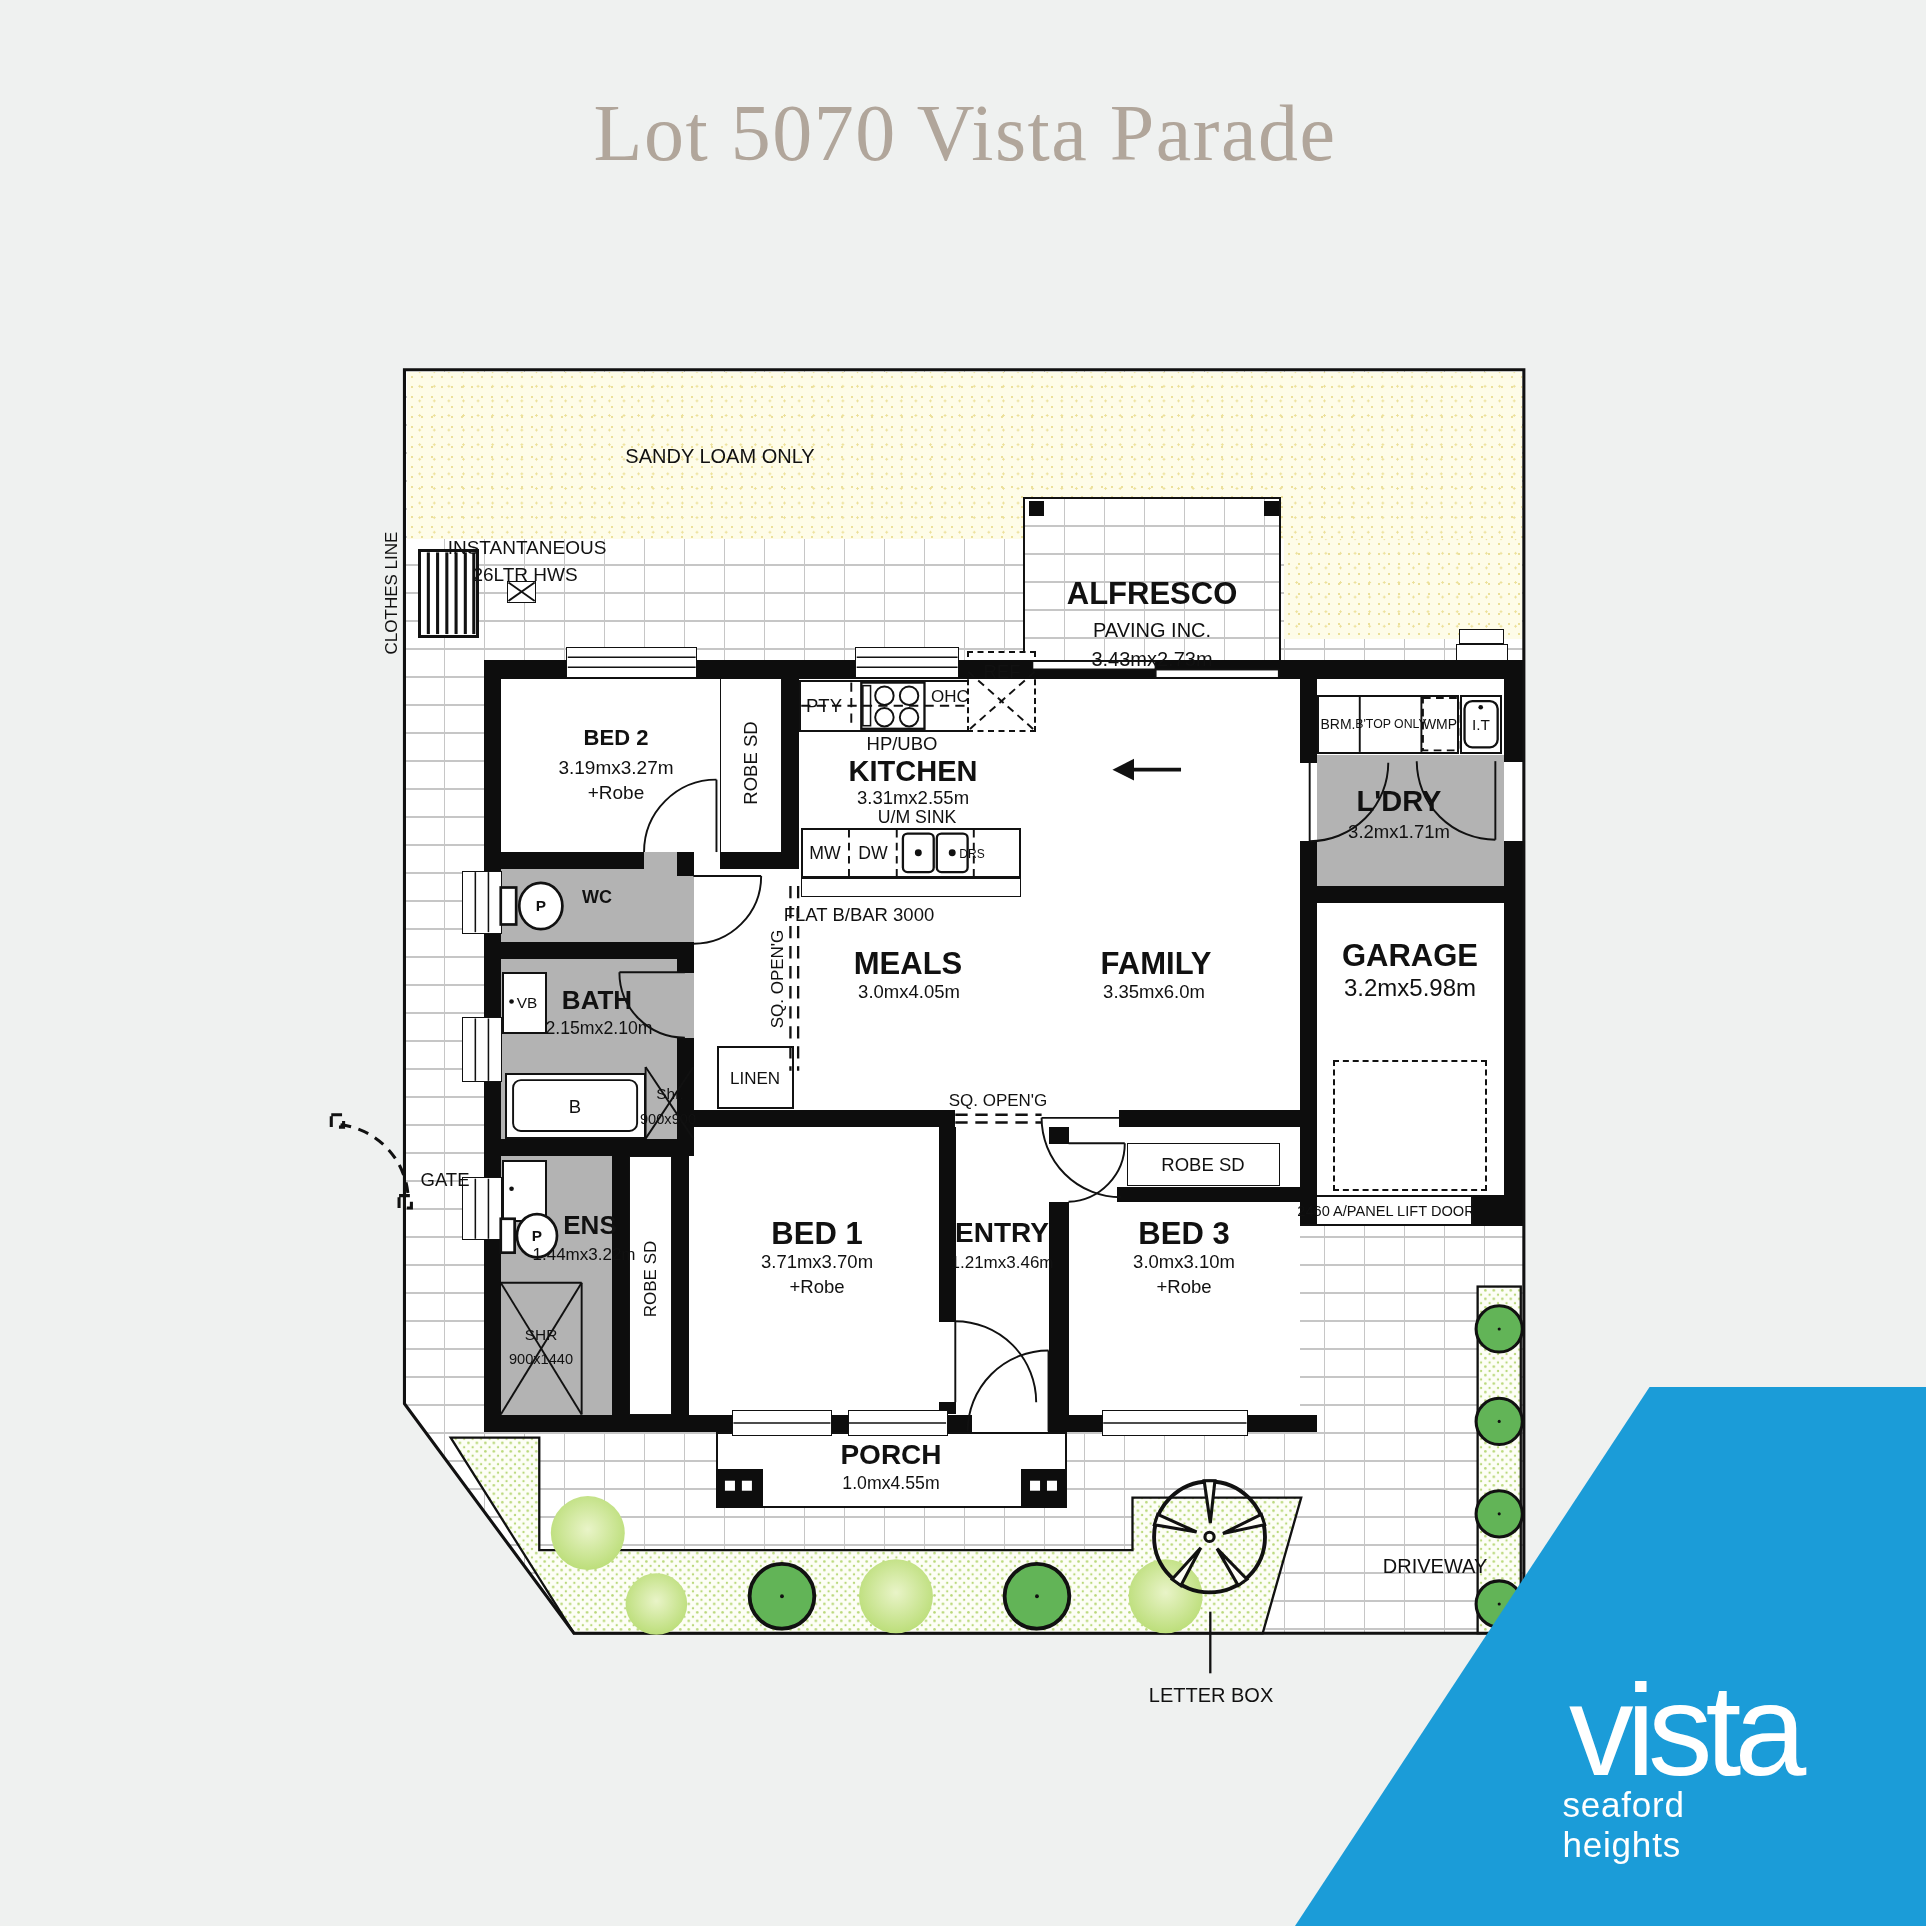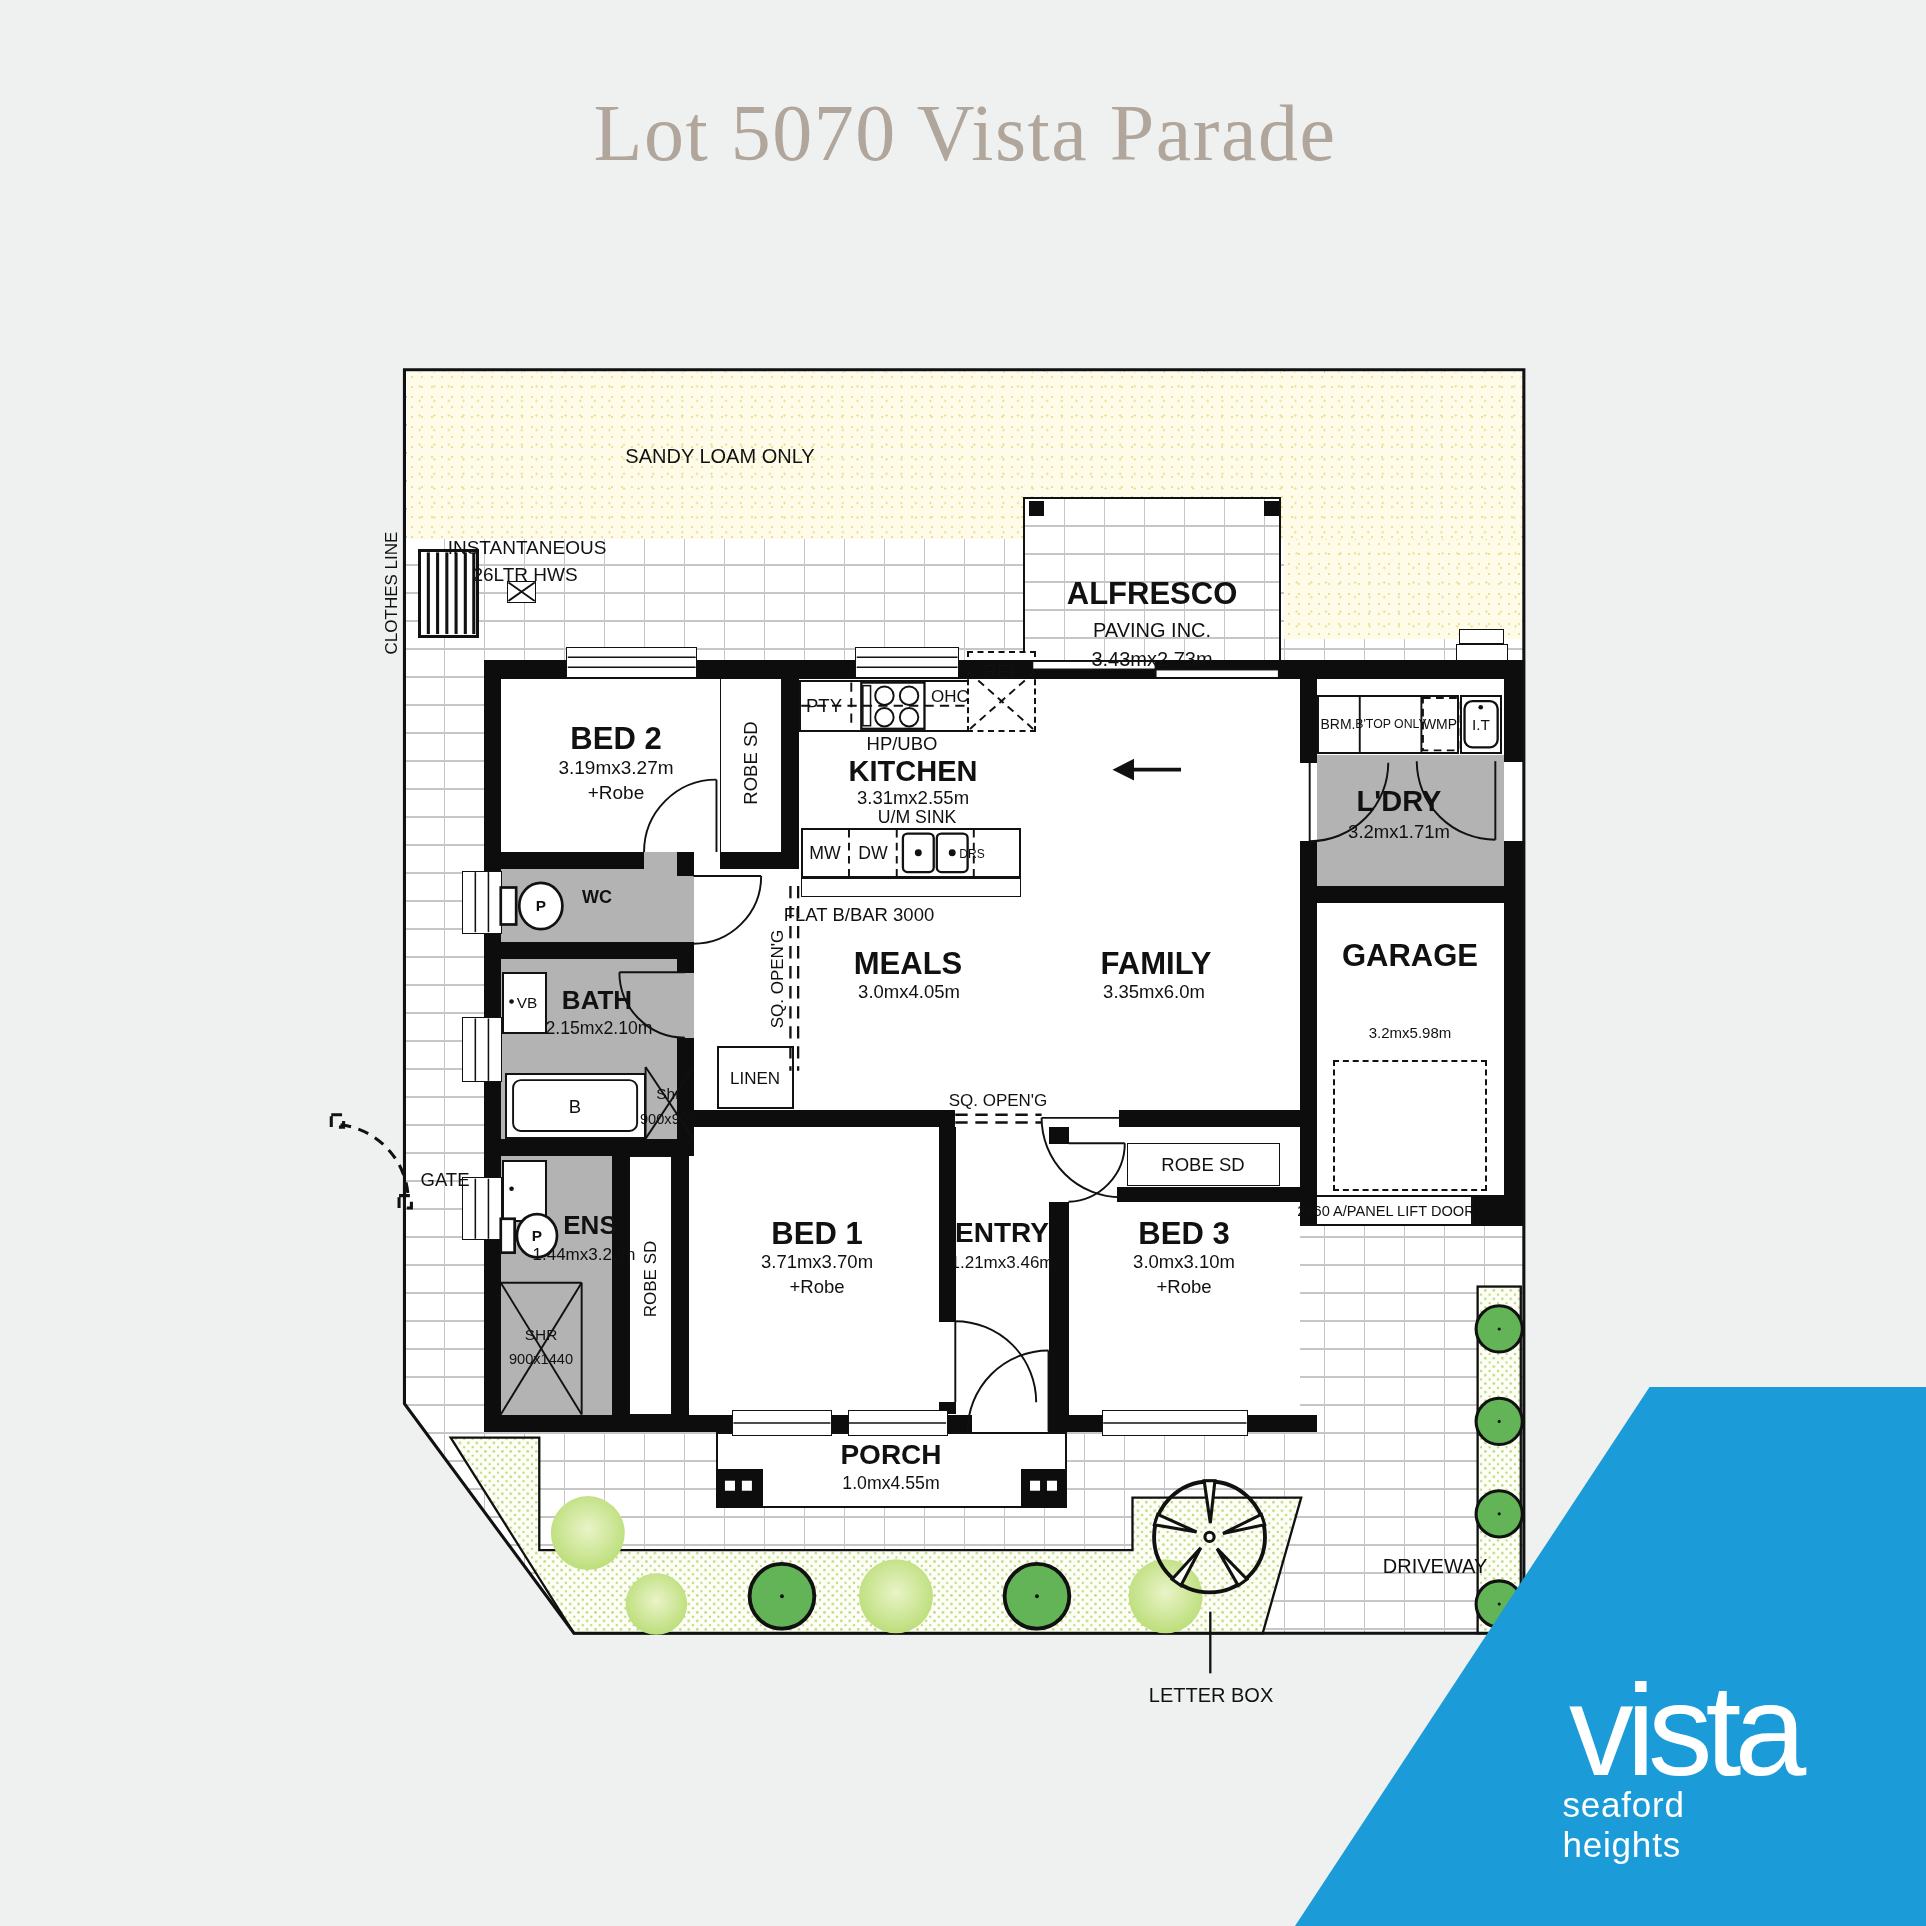--- a/index.html
+++ b/index.html
@@ -357,21 +357,21 @@
   <div class="lb" style="left:525px;top:574px;font-size:19px">26LTR HWS</div>
   <div class="lb rot" style="left:391px;top:593px;font-size:17px">CLOTHES LINE</div>
   <div class="lb" style="left:445px;top:1180px;font-size:18.5px">GATE</div>
   <div class="lb" style="left:1435px;top:1566px;font-size:20px">DRIVEWAY</div>
   <div class="lb" style="left:1211px;top:1695px;font-size:20px">LETTER BOX</div>
 
   <div class="lb b" style="left:1152px;top:593px;font-size:31px">ALFRESCO</div>
   <div class="lb" style="left:1152px;top:630px;font-size:20px">PAVING INC.</div>
   <div class="lb" style="left:1152px;top:659px;font-size:20px">3.43mx2.73m</div>
 
-  <div class="lb b" style="left:616px;top:738px;font-size:31px">BED 2</div>
+  <div class="lb b" style="left:616px;top:738px;font-size:22px">BED 2</div>
   <div class="lb" style="left:616px;top:767px;font-size:19px">3.19mx3.27m</div>
   <div class="lb" style="left:616px;top:792px;font-size:19px">+Robe</div>
   <div class="lb rot" style="left:751px;top:763px;font-size:18.5px">ROBE SD</div>
 
   <div class="lb" style="left:824px;top:706px;font-size:18.5px">PTY</div>
   <div class="lb" style="left:950px;top:696px;font-size:17px">OHC</div>
   <div class="lb" style="left:1002px;top:672px;font-size:18.5px">REF</div>
   <div class="lb" style="left:902px;top:744px;font-size:18.5px">HP/UBO</div>
   <div class="lb b" style="left:913px;top:771px;font-size:29px">KITCHEN</div>
   <div class="lb" style="left:913px;top:798px;font-size:18.5px">3.31mx2.55m</div>
@@ -399,21 +399,21 @@
   <div class="lb" style="left:755px;top:1078px;font-size:17px">LINEN</div>
   <div class="lb rot" style="left:777px;top:979px;font-size:17px">SQ. OPEN'G</div>
 
   <div class="lb b" style="left:908px;top:963px;font-size:31px">MEALS</div>
   <div class="lb" style="left:909px;top:992px;font-size:18.5px">3.0mx4.05m</div>
   <div class="lb b" style="left:1156px;top:963px;font-size:31px">FAMILY</div>
   <div class="lb" style="left:1154px;top:992px;font-size:18.5px">3.35mx6.0m</div>
   <div class="lb" style="left:998px;top:1100px;font-size:17px">SQ. OPEN'G</div>
 
   <div class="lb b" style="left:1410px;top:955px;font-size:31px">GARAGE</div>
-  <div class="lb" style="left:1410px;top:1032px;font-size:15px">3.2mx5.98m</div>
+  <div class="lb" style="left:1410px;top:988px;font-size:24px">3.2mx5.98m</div>
   <div class="lb" style="left:1386px;top:1211px;font-size:14.6px">2460 A/PANEL LIFT DOOR</div>
 
   <div class="lb b" style="left:590px;top:1225px;font-size:26px">ENS</div>
   <div class="lb" style="left:584px;top:1254px;font-size:17px">1.44mx3.22m</div>
   <div class="lb b" style="left:537px;top:1236px;font-size:15.4px">P</div>
   <div class="lb" style="left:541px;top:1335px;font-size:15.4px">SHR</div>
   <div class="lb" style="left:541px;top:1359px;font-size:14.6px">900x1440</div>
   <div class="lb rot" style="left:650px;top:1279px;font-size:17px">ROBE SD</div>
 
   <div class="lb b" style="left:817px;top:1233px;font-size:31px">BED 1</div>

